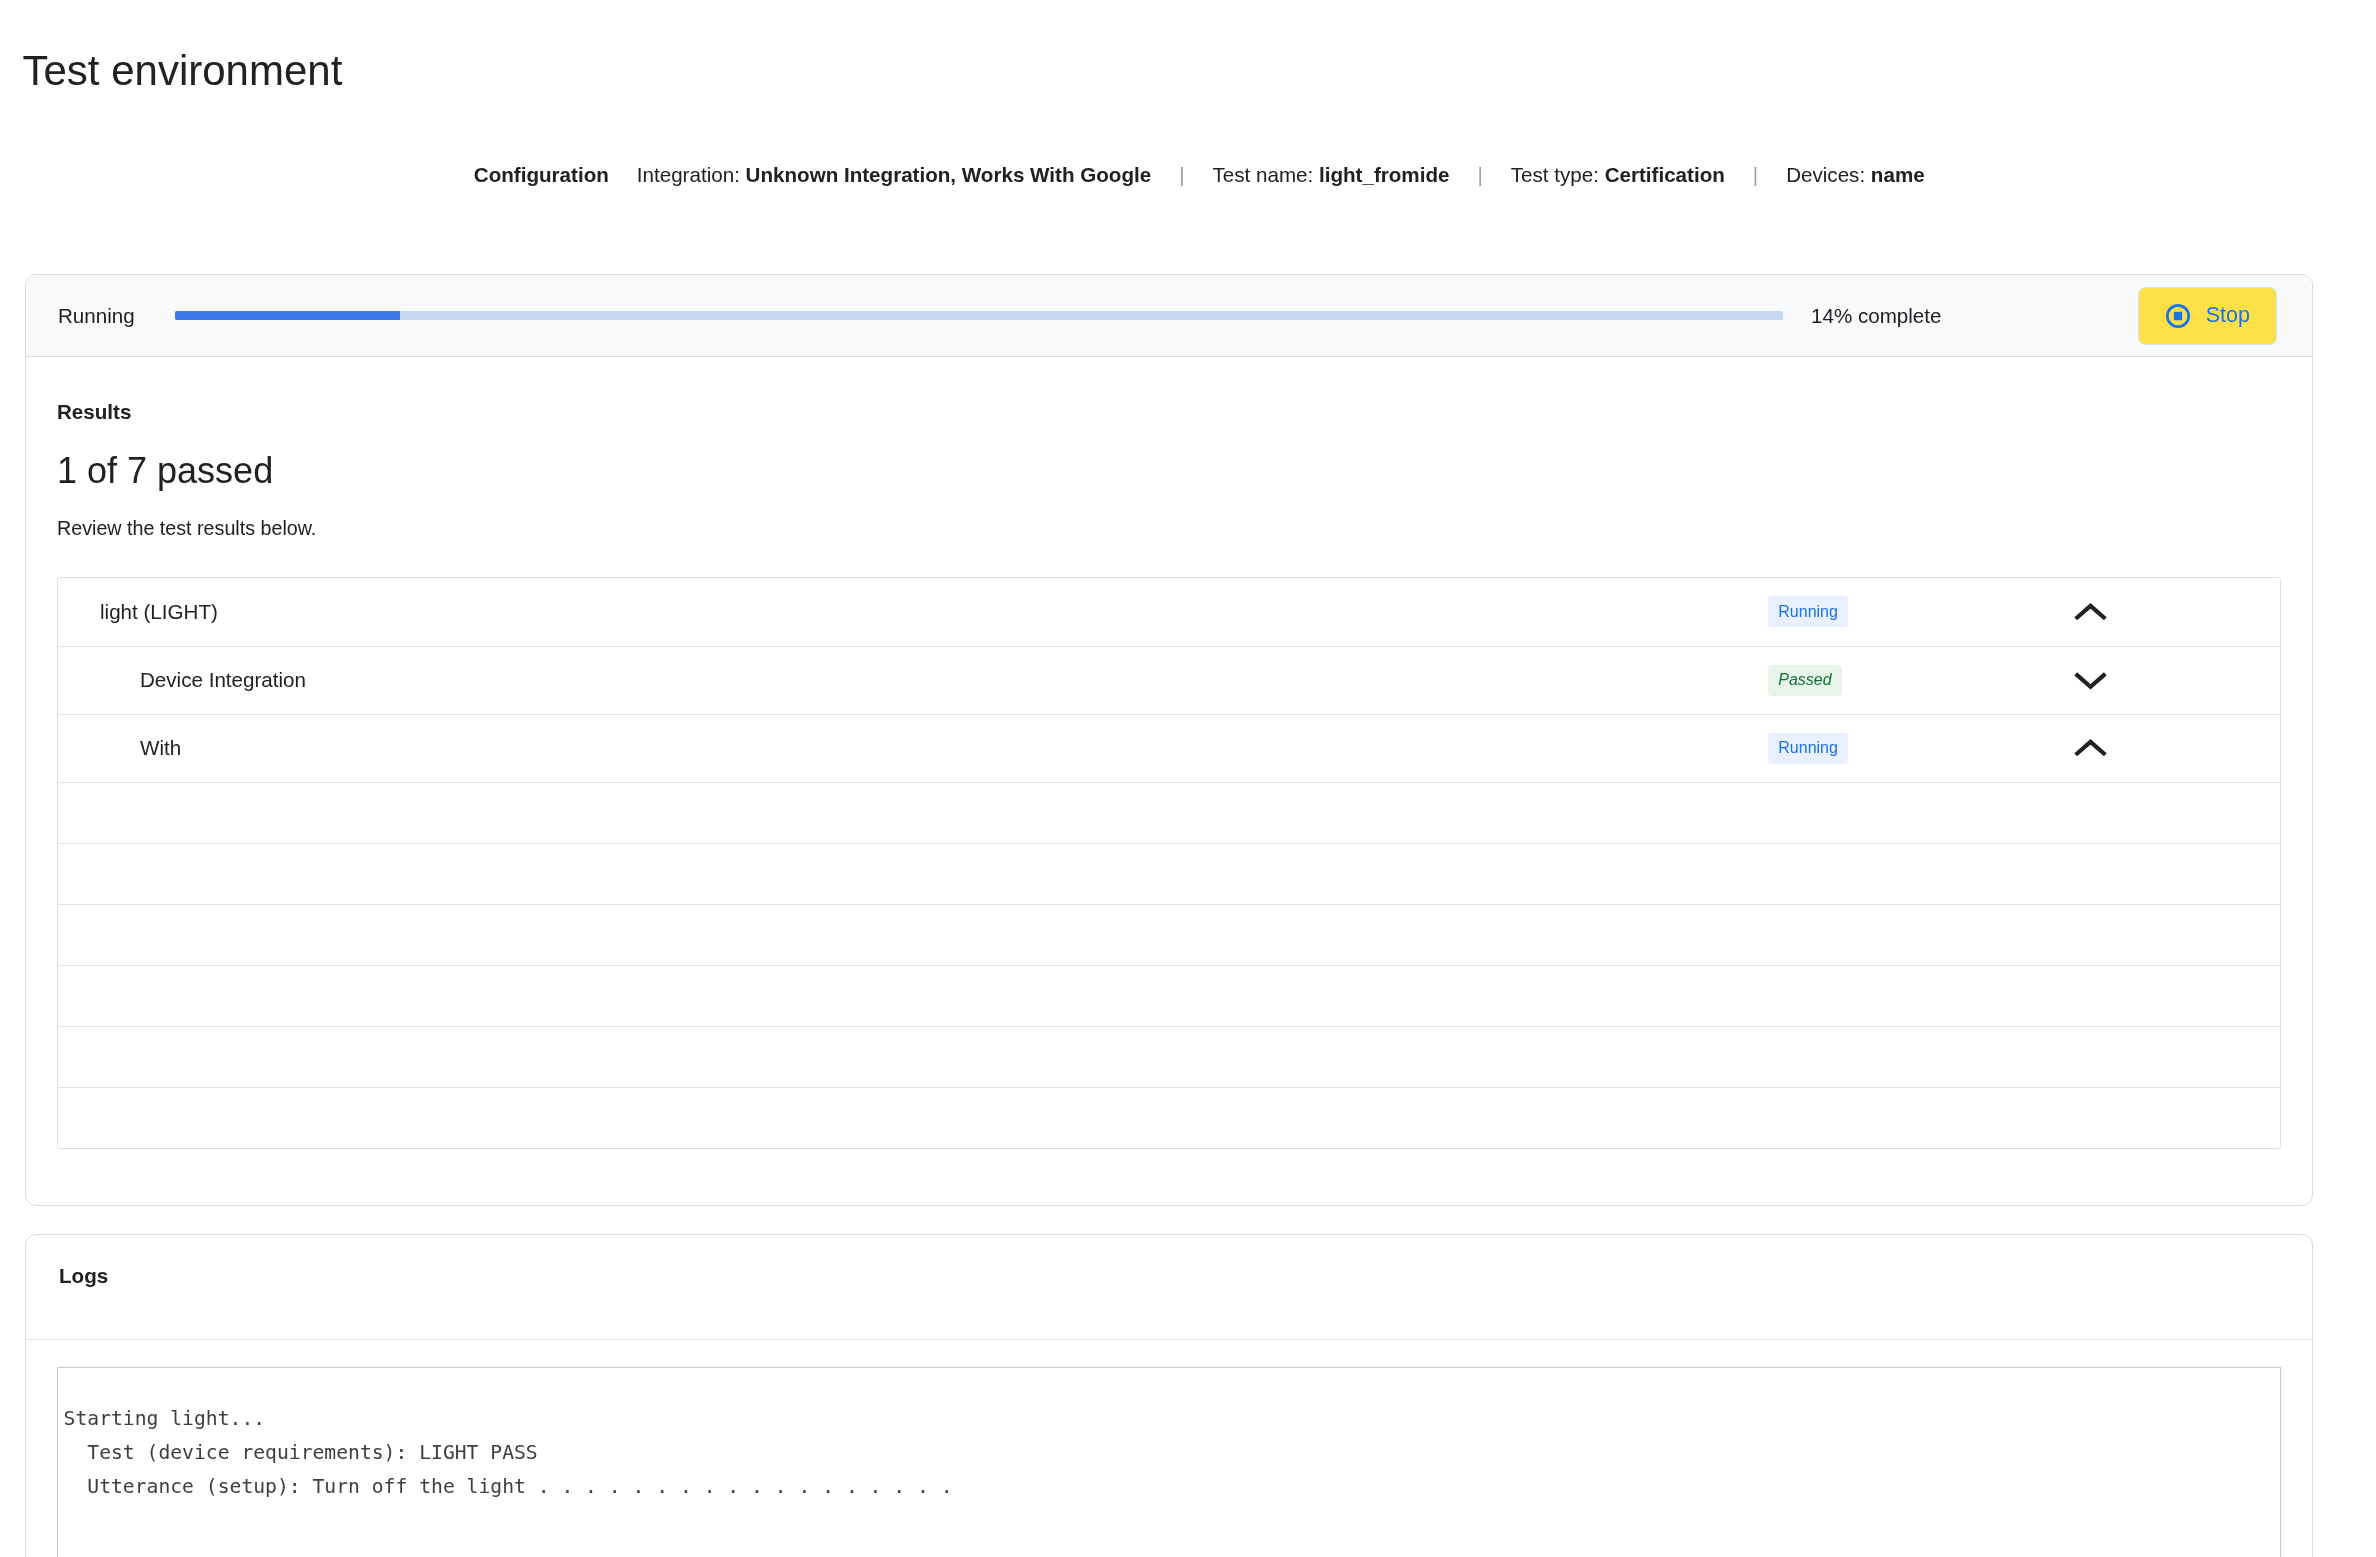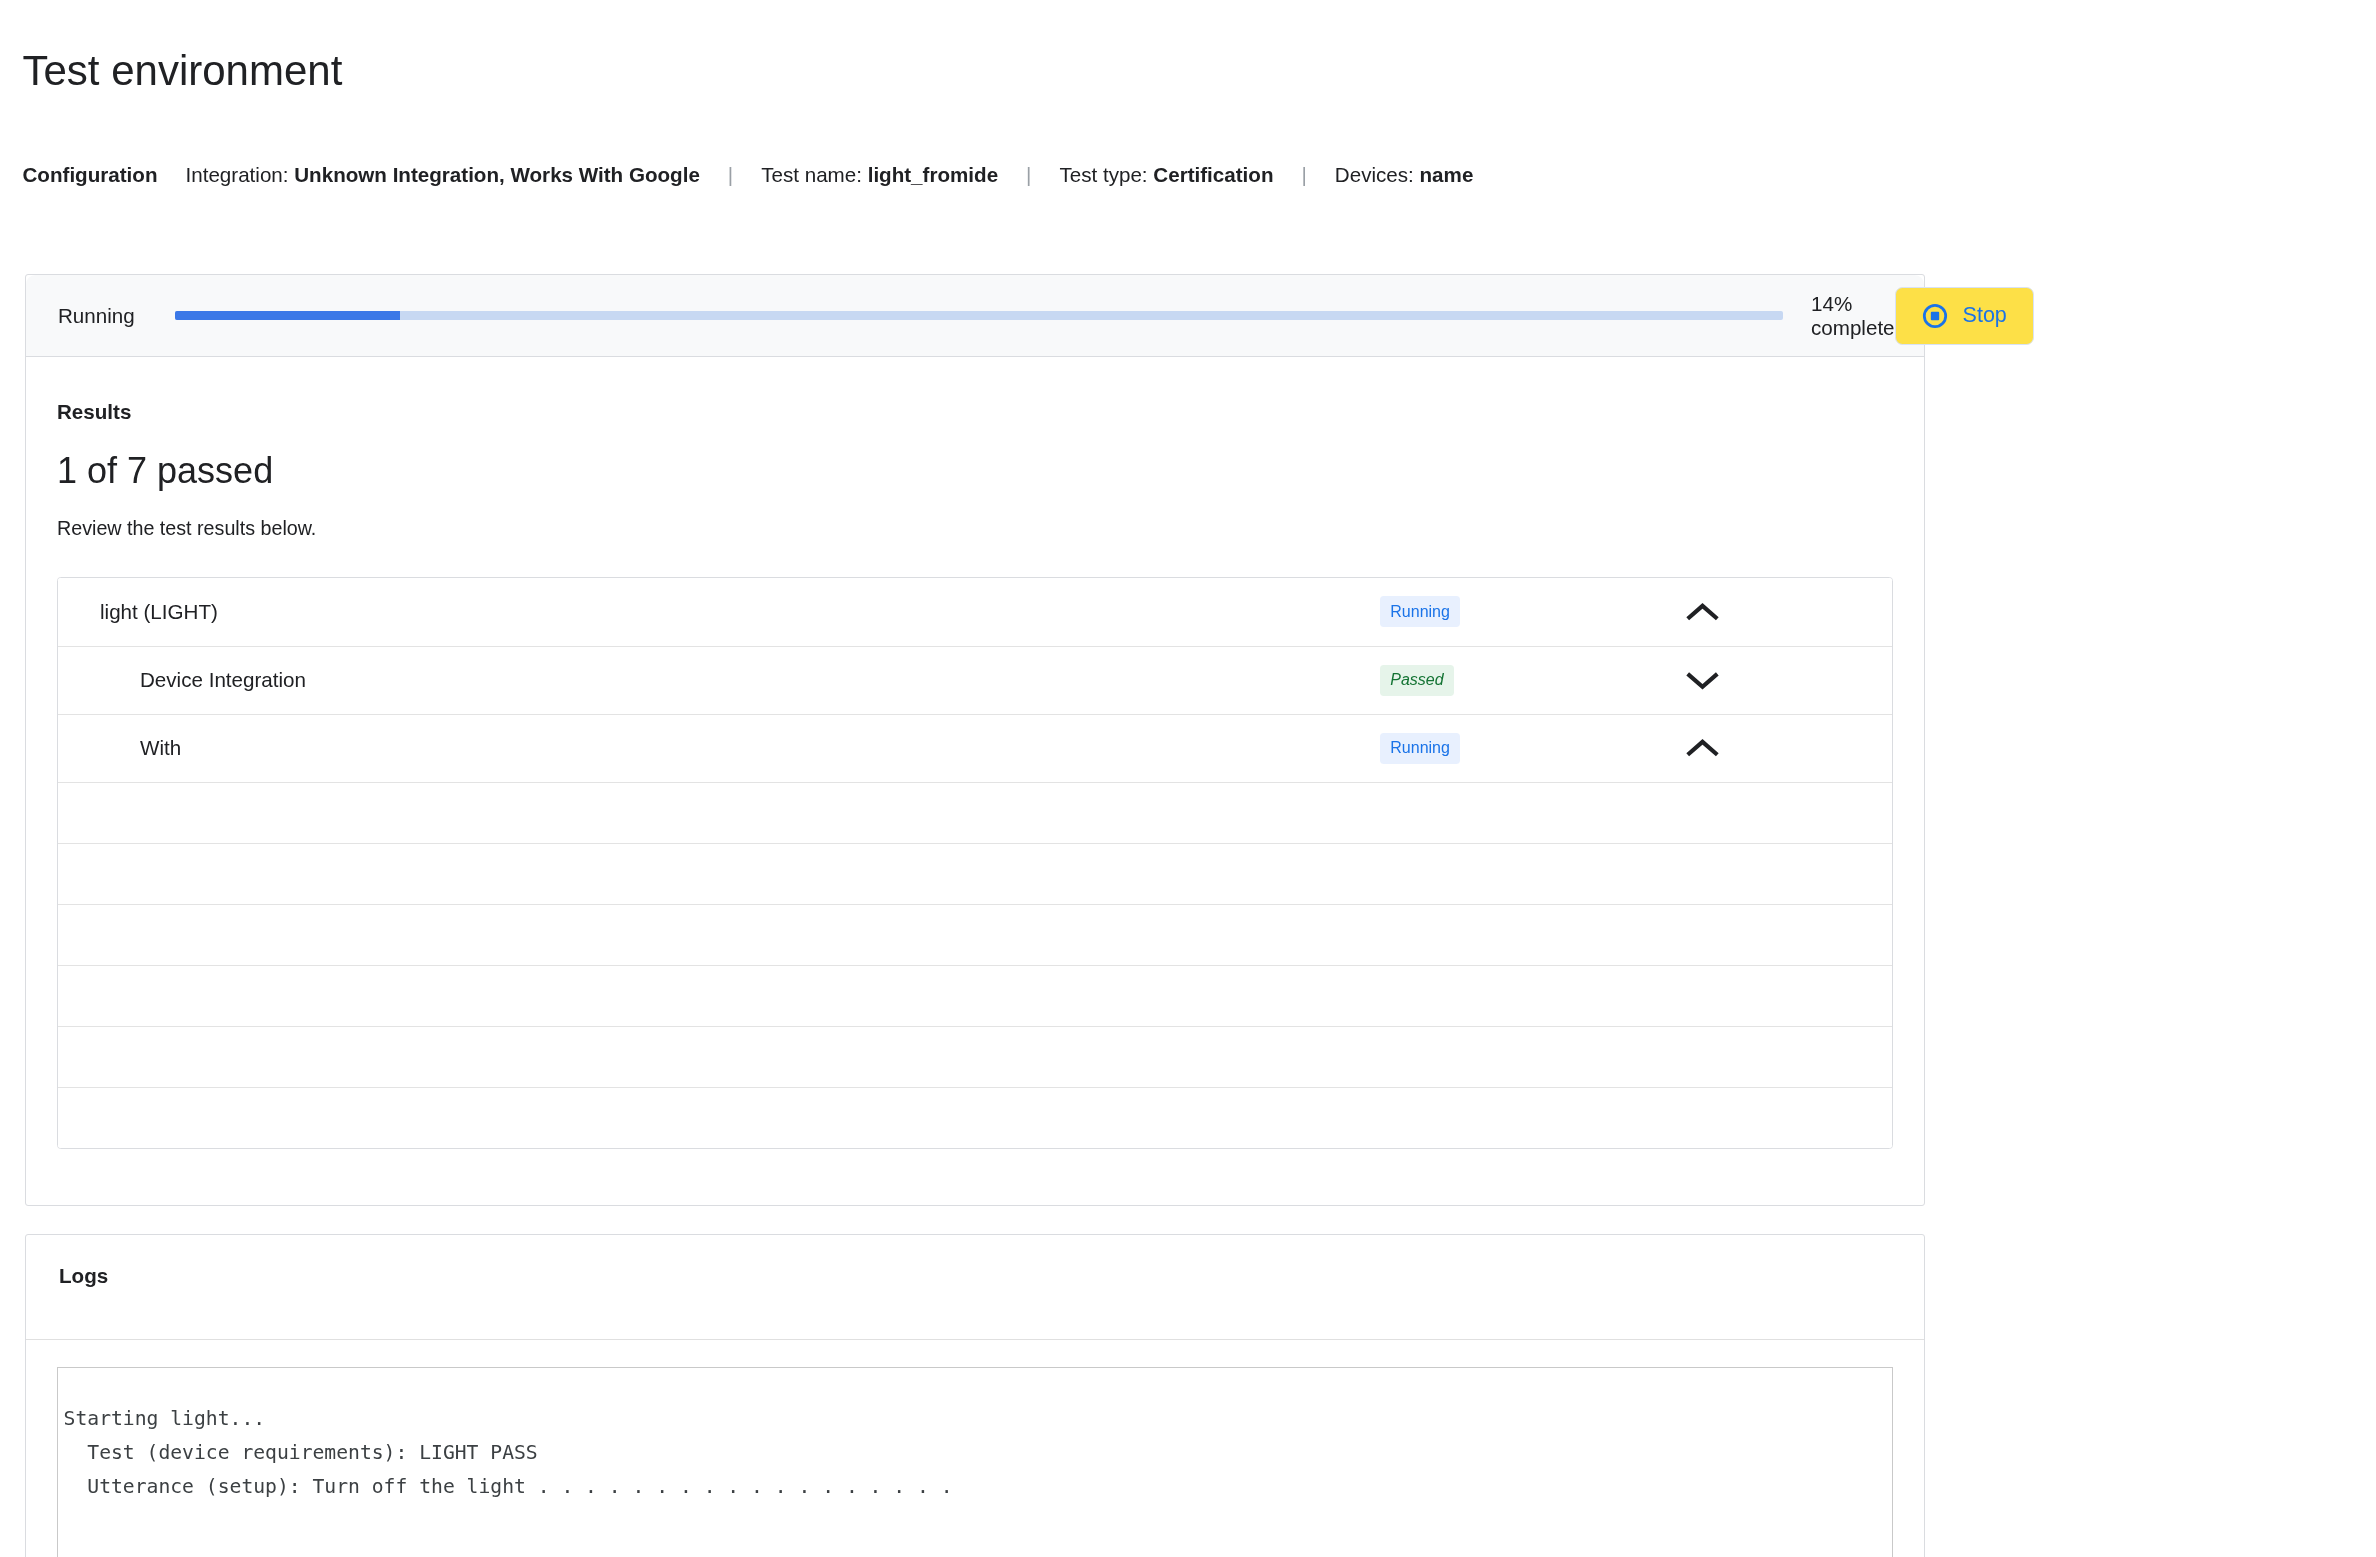--- a/index.html
+++ b/index.html
@@ -18,36 +18,37 @@
     font-weight: 400;
     line-height: 51px;
     letter-spacing: 0;
   }
   .config-line {
     margin: 66px 0 0 22.5px;
     font-size: 20.6px;
     line-height: 26px;
     display: flex;
     align-items: center;
+    justify-content: center;
   }
   .config-line .cfg-label { font-weight: 700; }
   .config-line .cfg-item { margin-left: 28px; }
   .config-line .cfg-item b { font-weight: 700; }
   .config-line .cfg-sep {
     margin-left: 28px;
     color: #9aa0a6;
     font-weight: 400;
   }
 
   
   .card {
     margin-left: 25px;
-    width: 1900px;
+    width: 2288px;
     border: 0.9px solid #dadce0;
-    border-radius: 3px;
+    border-radius: 11px;
     background: #ffffff;
   }
   .results-card { margin-top: 86px; }
   .logs-card { margin-top: 28px; height: 394px; }
 
   
   .progress-header {
     background: #f8f9fa;
     border-bottom: 0.9px solid #dadce0;
     border-radius: 9.4px 9.4px 0 0;

